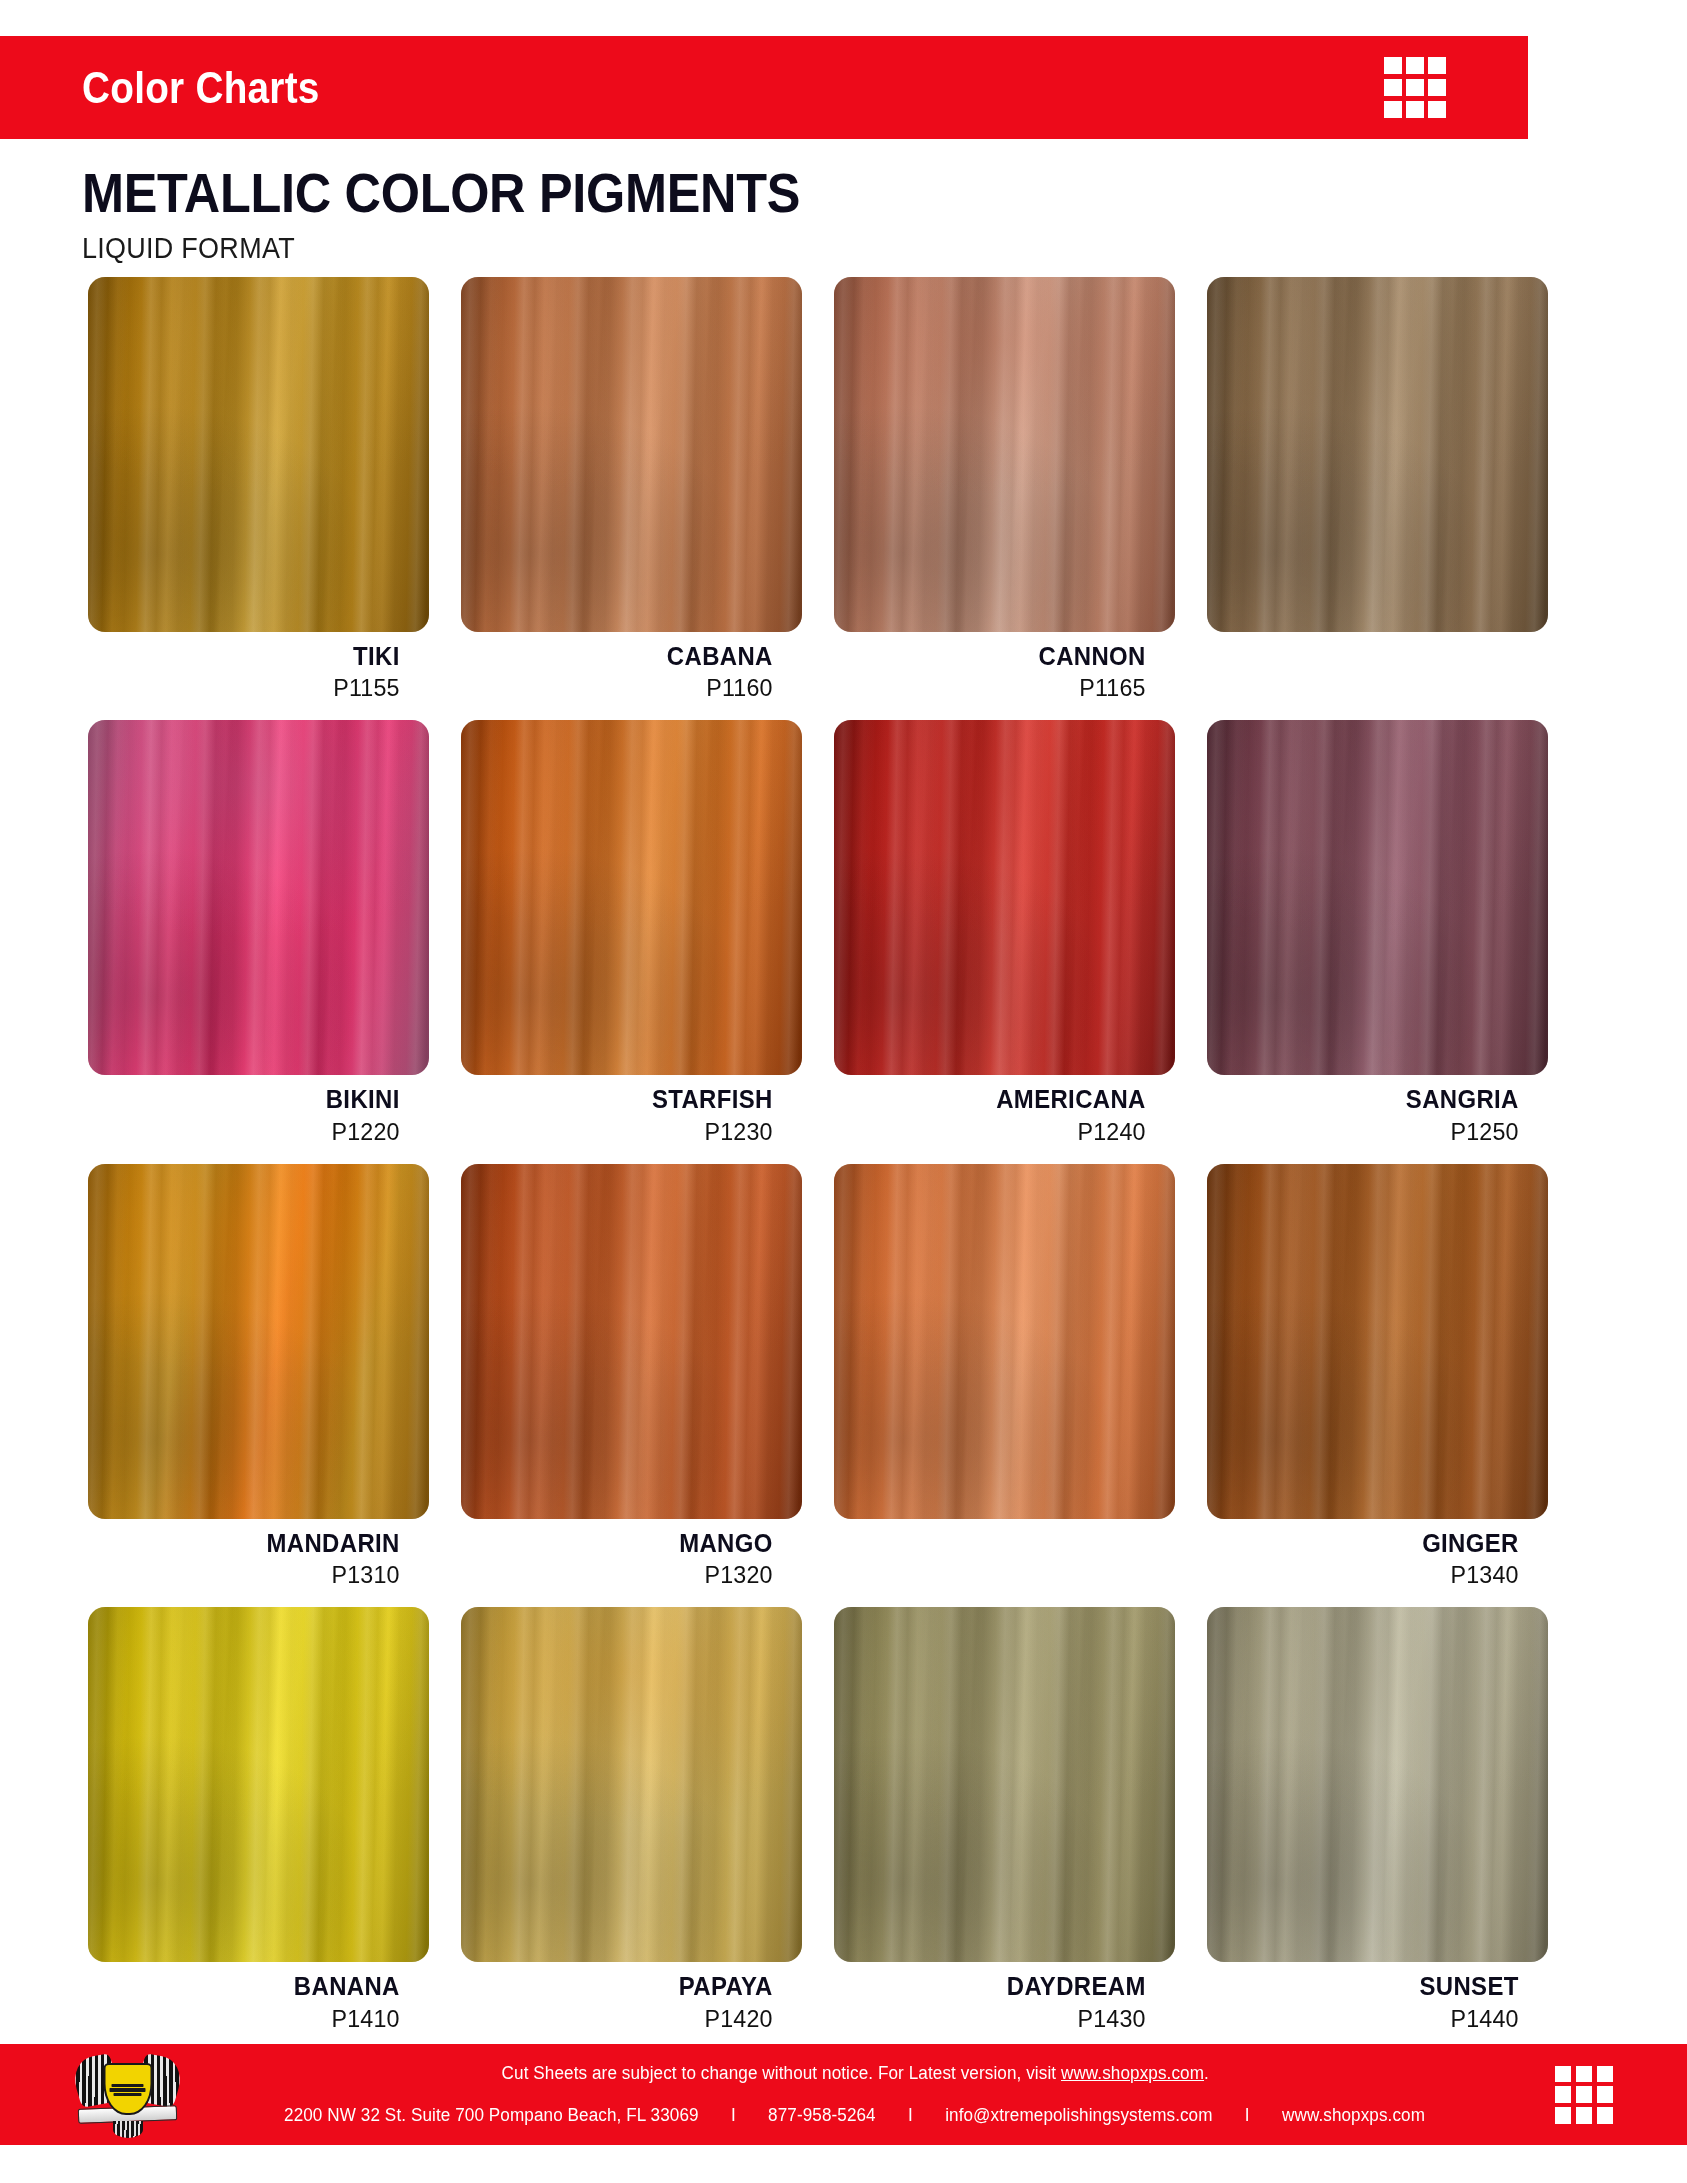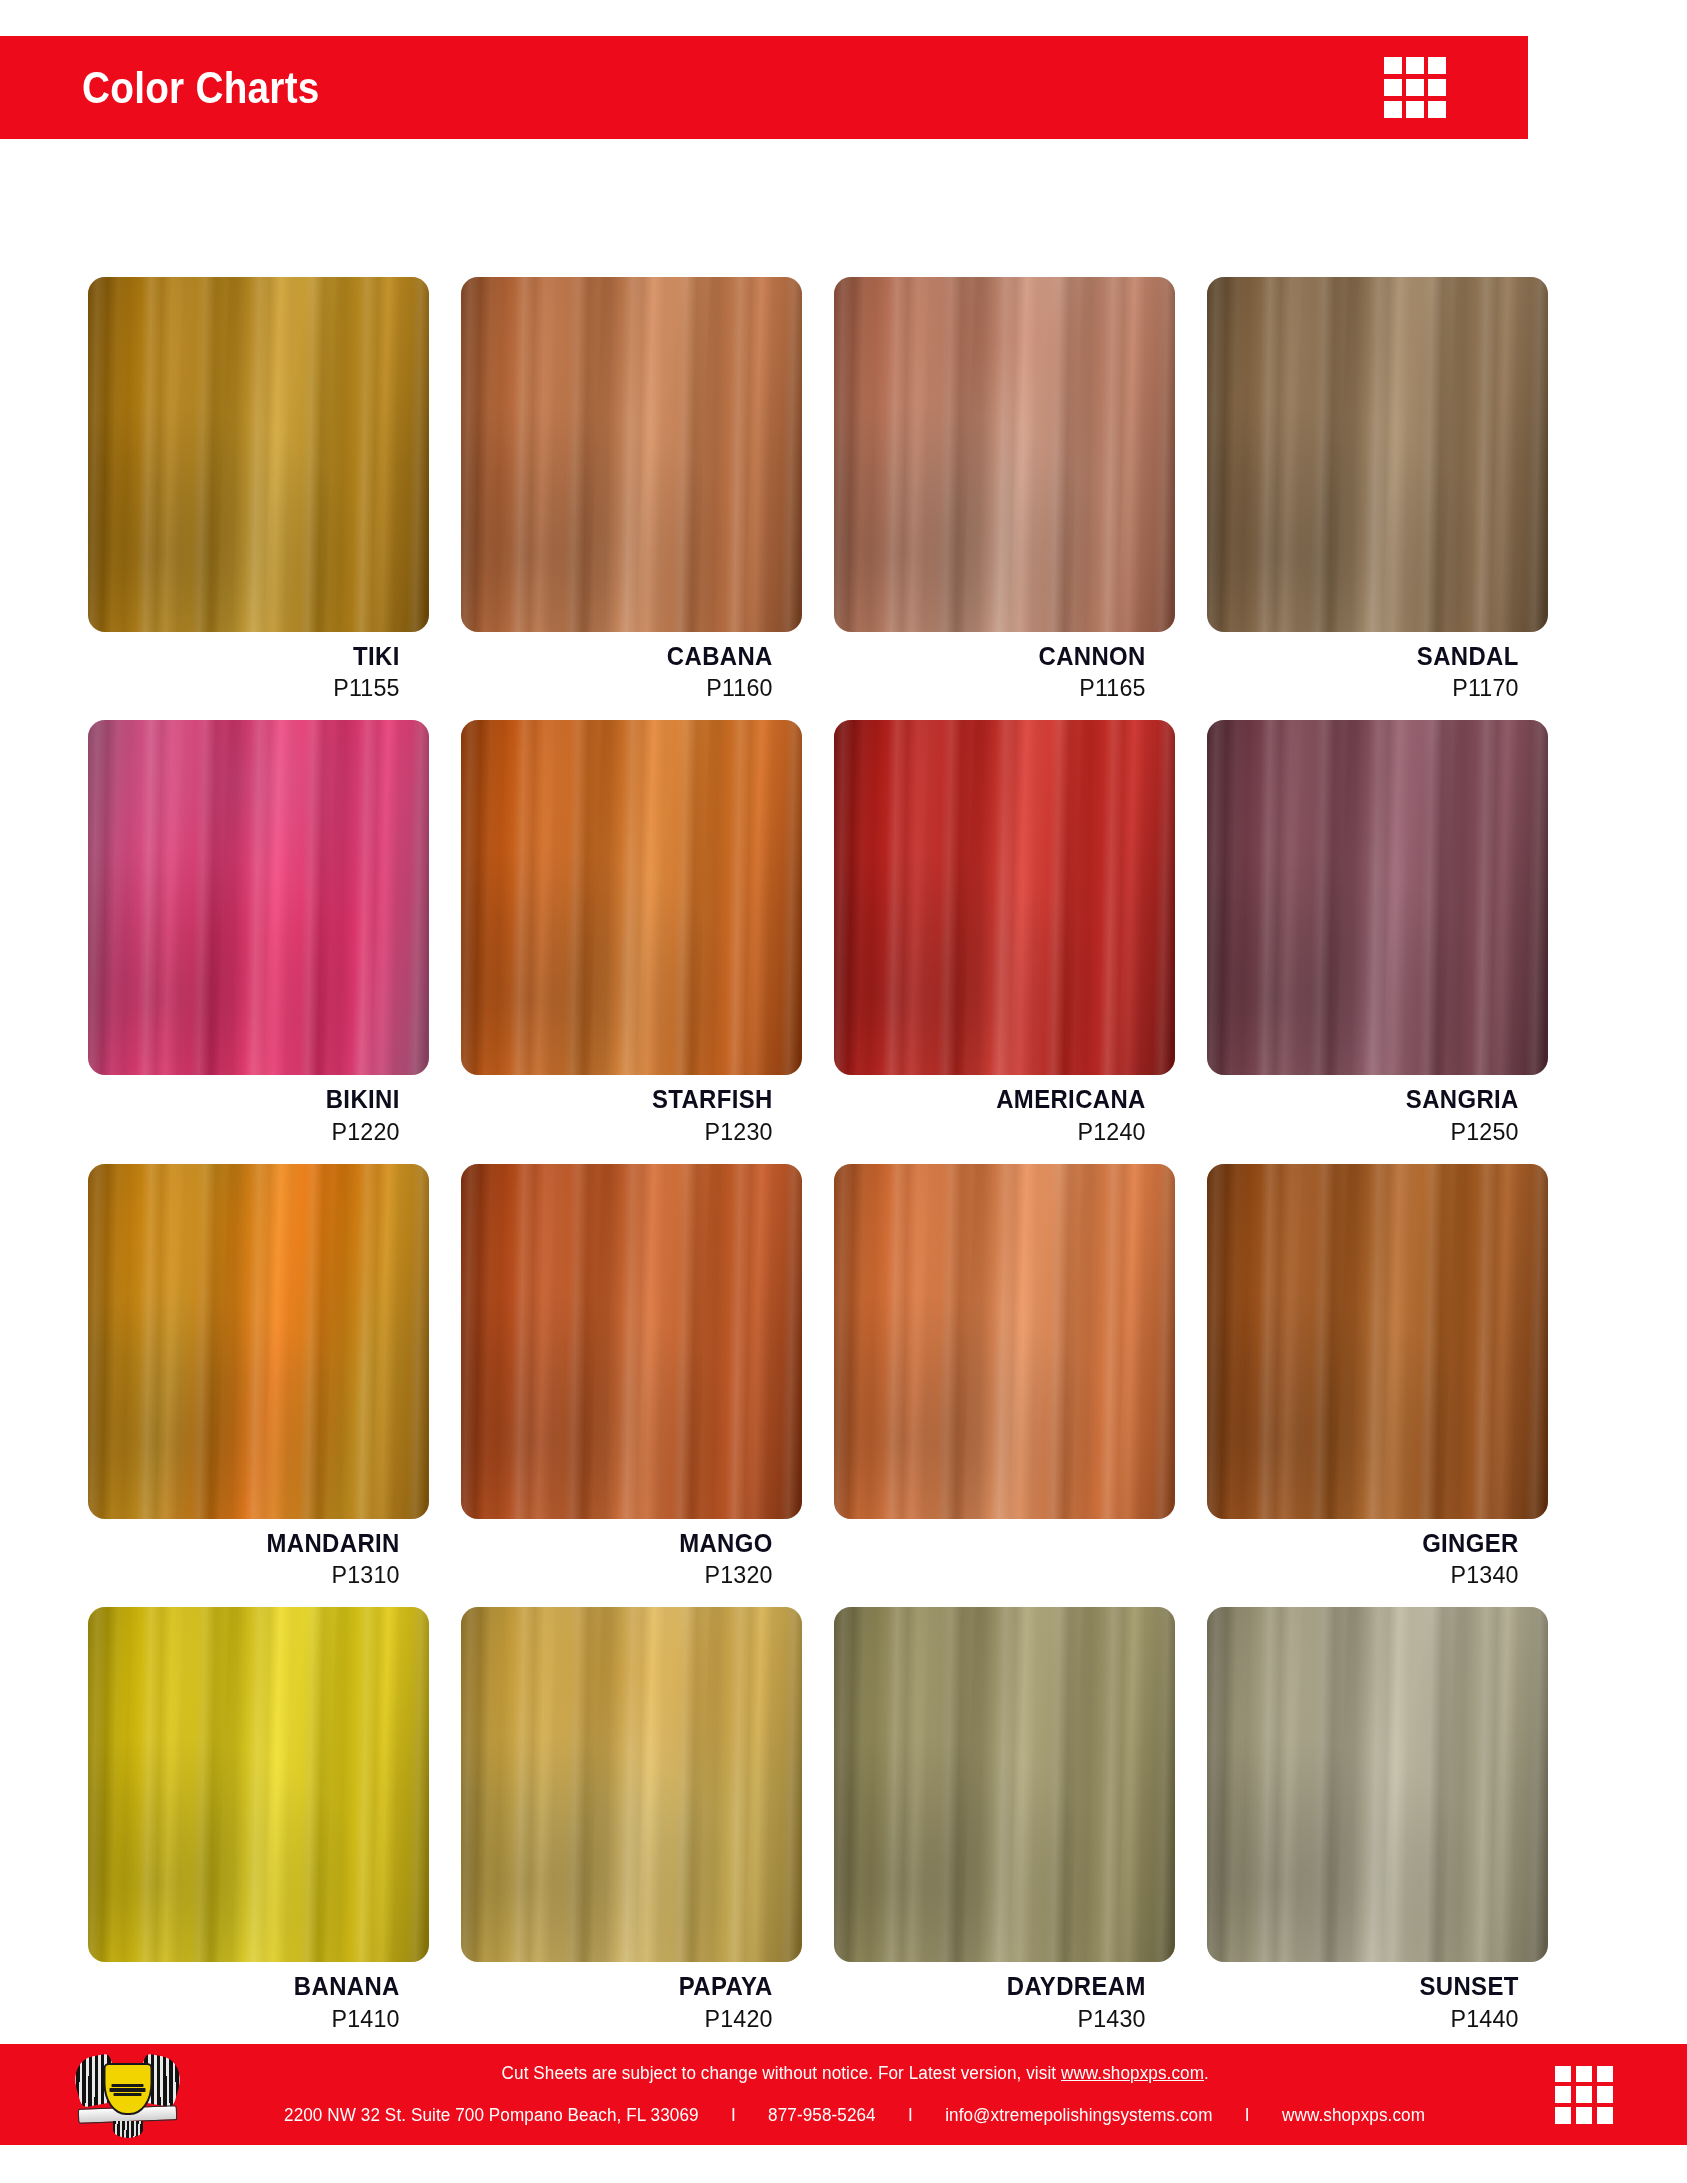--- a/index.html
+++ b/index.html
@@ -247,20 +247,24 @@
       <span></span>
       <span></span>
       <span></span>
       <span></span>
       <span></span>
       <span></span>
       <span></span>
     </div>
   </div>
 
+  <div id="title-block">
+    <div id="main-title">METALLIC COLOR PIGMENTS</div>
+    <div id="sub-title">LIQUID FORMAT</div>
+  </div>
 
   <div id="swatch-grid">
       <div class="swatch-cell">
         <div class="swatch-chip">
           <div class="chip-base" style="background: linear-gradient(100deg, rgb(142, 94, 6) 0%, rgb(181, 128, 15) 30%, rgb(210, 162, 39) 55%, rgb(181, 128, 15) 78%, rgb(142, 94, 6) 100%);"></div>
           <div class="chip-streaks" style="background: repeating-linear-gradient(91deg, rgba(255, 255, 255, 0) 0px, rgba(255, 255, 255, 0.16) 9.3px, rgba(0, 0, 0, 0.1) 20px, rgba(255, 255, 255, 0.05) 30px, rgba(0, 0, 0, 0.06) 42px, rgba(255, 255, 255, 0) 54px); opacity: 0.85;"></div>
           <div class="chip-fold" style="background: linear-gradient(93deg, rgba(0, 0, 0, 0.22) 0%, rgba(0, 0, 0, 0) 12%, rgba(255, 255, 255, 0.1) 26%, rgba(0, 0, 0, 0.18) 40%, rgba(255, 255, 255, 0.14) 54%, rgba(0, 0, 0, 0.16) 70%, rgba(255, 255, 255, 0.08) 84%, rgba(0, 0, 0, 0.24) 100%), radial-gradient(120% 70% at 48% 18%, rgba(201, 143, 24, 0.333) 0%, rgba(0, 0, 0, 0) 62%), radial-gradient(90% 60% at 20% 78%, rgba(0, 0, 0, 0.18) 0%, rgba(0, 0, 0, 0) 70%);"></div>
         </div>
         <div class="swatch-meta">
           <div class="swatch-name">TIKI</div>
@@ -287,24 +291,20 @@
         <div class="swatch-meta">
           <div class="swatch-name">CANNON</div>
           <div class="swatch-code">P1165</div>
         </div>
       </div>
       <div class="swatch-cell">
         <div class="swatch-chip">
           <div class="chip-base" style="background: linear-gradient(100deg, rgb(110, 83, 52) 0%, rgb(141, 110, 76) 30%, rgb(169, 139, 102) 55%, rgb(141, 110, 76) 78%, rgb(110, 83, 52) 100%);"></div>
           <div class="chip-streaks" style="background: repeating-linear-gradient(91deg, rgba(255, 255, 255, 0) 0px, rgba(255, 255, 255, 0.16) 9.3px, rgba(0, 0, 0, 0.1) 20px, rgba(255, 255, 255, 0.05) 30px, rgba(0, 0, 0, 0.06) 42px, rgba(255, 255, 255, 0) 54px); opacity: 0.85;"></div>
           <div class="chip-fold" style="background: linear-gradient(93deg, rgba(0, 0, 0, 0.22) 0%, rgba(0, 0, 0, 0) 12%, rgba(255, 255, 255, 0.1) 26%, rgba(0, 0, 0, 0.18) 40%, rgba(255, 255, 255, 0.14) 54%, rgba(0, 0, 0, 0.16) 70%, rgba(255, 255, 255, 0.08) 84%, rgba(0, 0, 0, 0.24) 100%), radial-gradient(120% 70% at 48% 18%, rgba(149, 118, 79, 0.333) 0%, rgba(0, 0, 0, 0) 62%), radial-gradient(90% 60% at 20% 78%, rgba(0, 0, 0, 0.18) 0%, rgba(0, 0, 0, 0) 70%);"></div>
-        </div>
-        <div class="swatch-meta">
-          <div class="swatch-name">SANDAL</div>
-          <div class="swatch-code">P1170</div>
         </div>
       </div>
       <div class="swatch-cell">
         <div class="swatch-chip">
           <div class="chip-base" style="background: linear-gradient(100deg, rgb(181, 90, 132) 0%, rgb(232, 48, 109) 30%, rgb(255, 46, 112) 55%, rgb(232, 48, 109) 78%, rgb(181, 90, 132) 100%);"></div>
           <div class="chip-streaks" style="background: repeating-linear-gradient(91deg, rgba(255, 255, 255, 0) 0px, rgba(255, 255, 255, 0.16) 9.3px, rgba(0, 0, 0, 0.1) 20px, rgba(255, 255, 255, 0.05) 30px, rgba(0, 0, 0, 0.06) 42px, rgba(255, 255, 255, 0) 54px); opacity: 0.85;"></div>
           <div class="chip-fold" style="background: linear-gradient(93deg, rgba(0, 0, 0, 0.22) 0%, rgba(0, 0, 0, 0) 12%, rgba(255, 255, 255, 0.1) 26%, rgba(0, 0, 0, 0.18) 40%, rgba(255, 255, 255, 0.14) 54%, rgba(0, 0, 0, 0.16) 70%, rgba(255, 255, 255, 0.08) 84%, rgba(0, 0, 0, 0.24) 100%), radial-gradient(120% 70% at 48% 18%, rgba(192, 97, 147, 0.333) 0%, rgba(0, 0, 0, 0) 62%), radial-gradient(90% 60% at 20% 78%, rgba(0, 0, 0, 0.18) 0%, rgba(0, 0, 0, 0) 70%);"></div>
         </div>
         <div class="swatch-meta">
           <div class="swatch-name">BIKINI</div>

